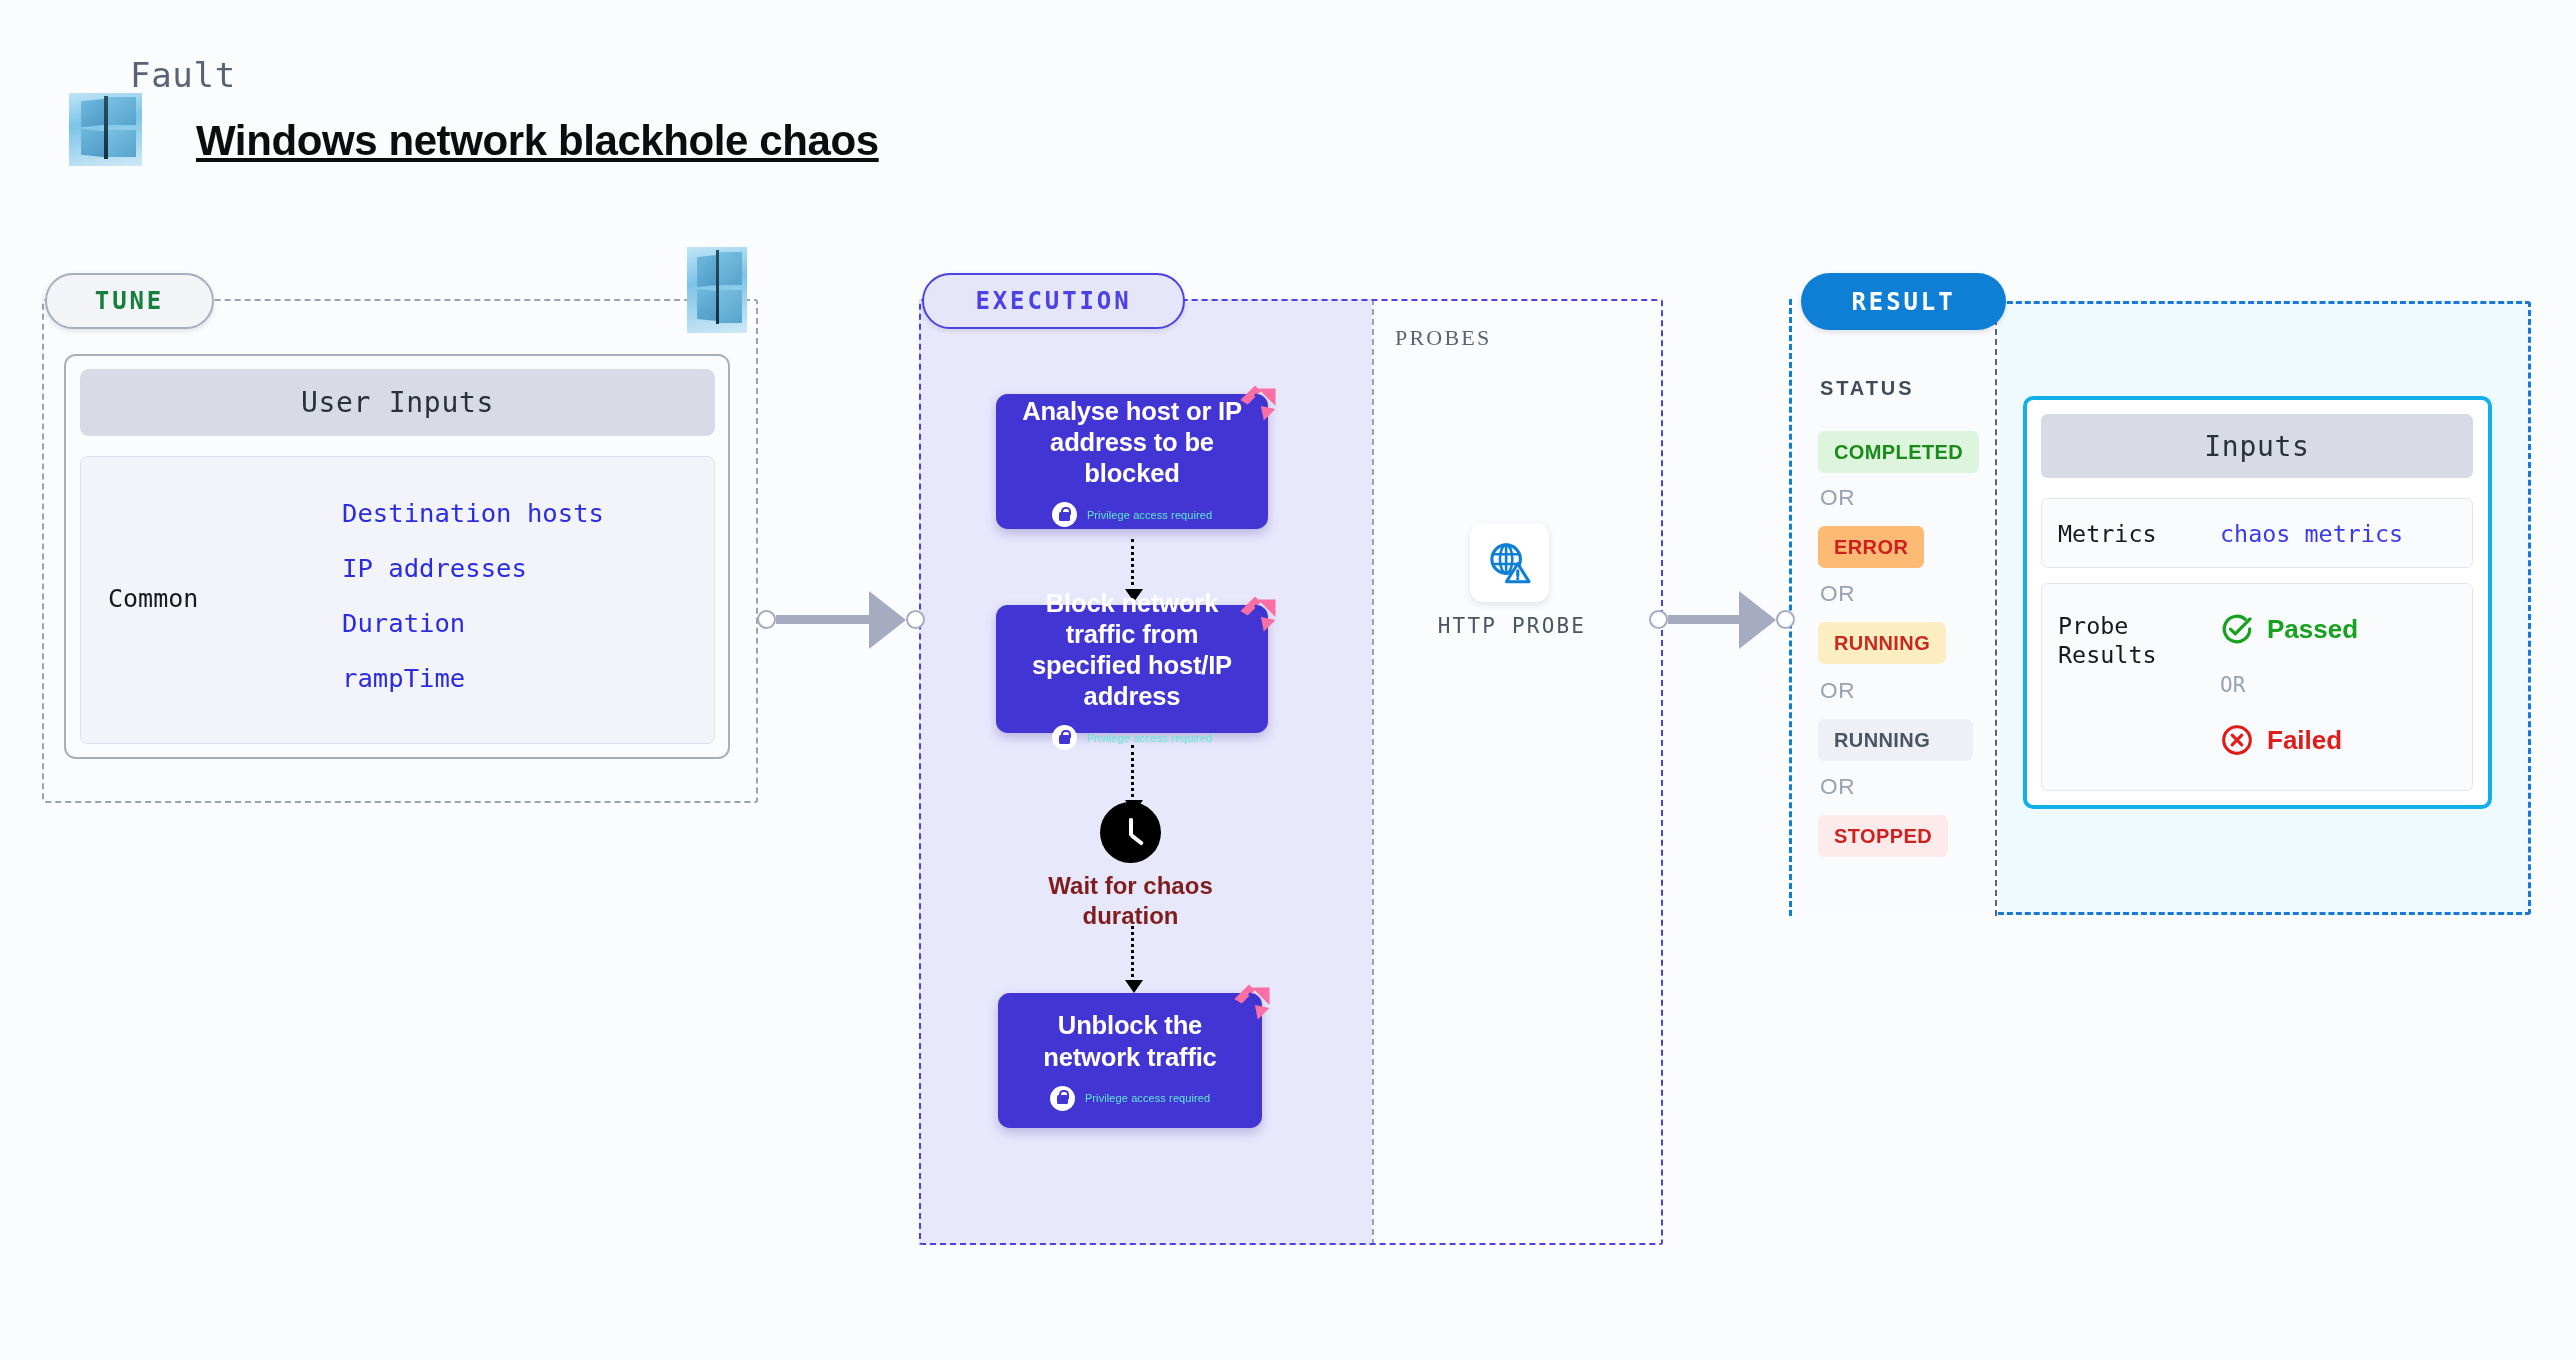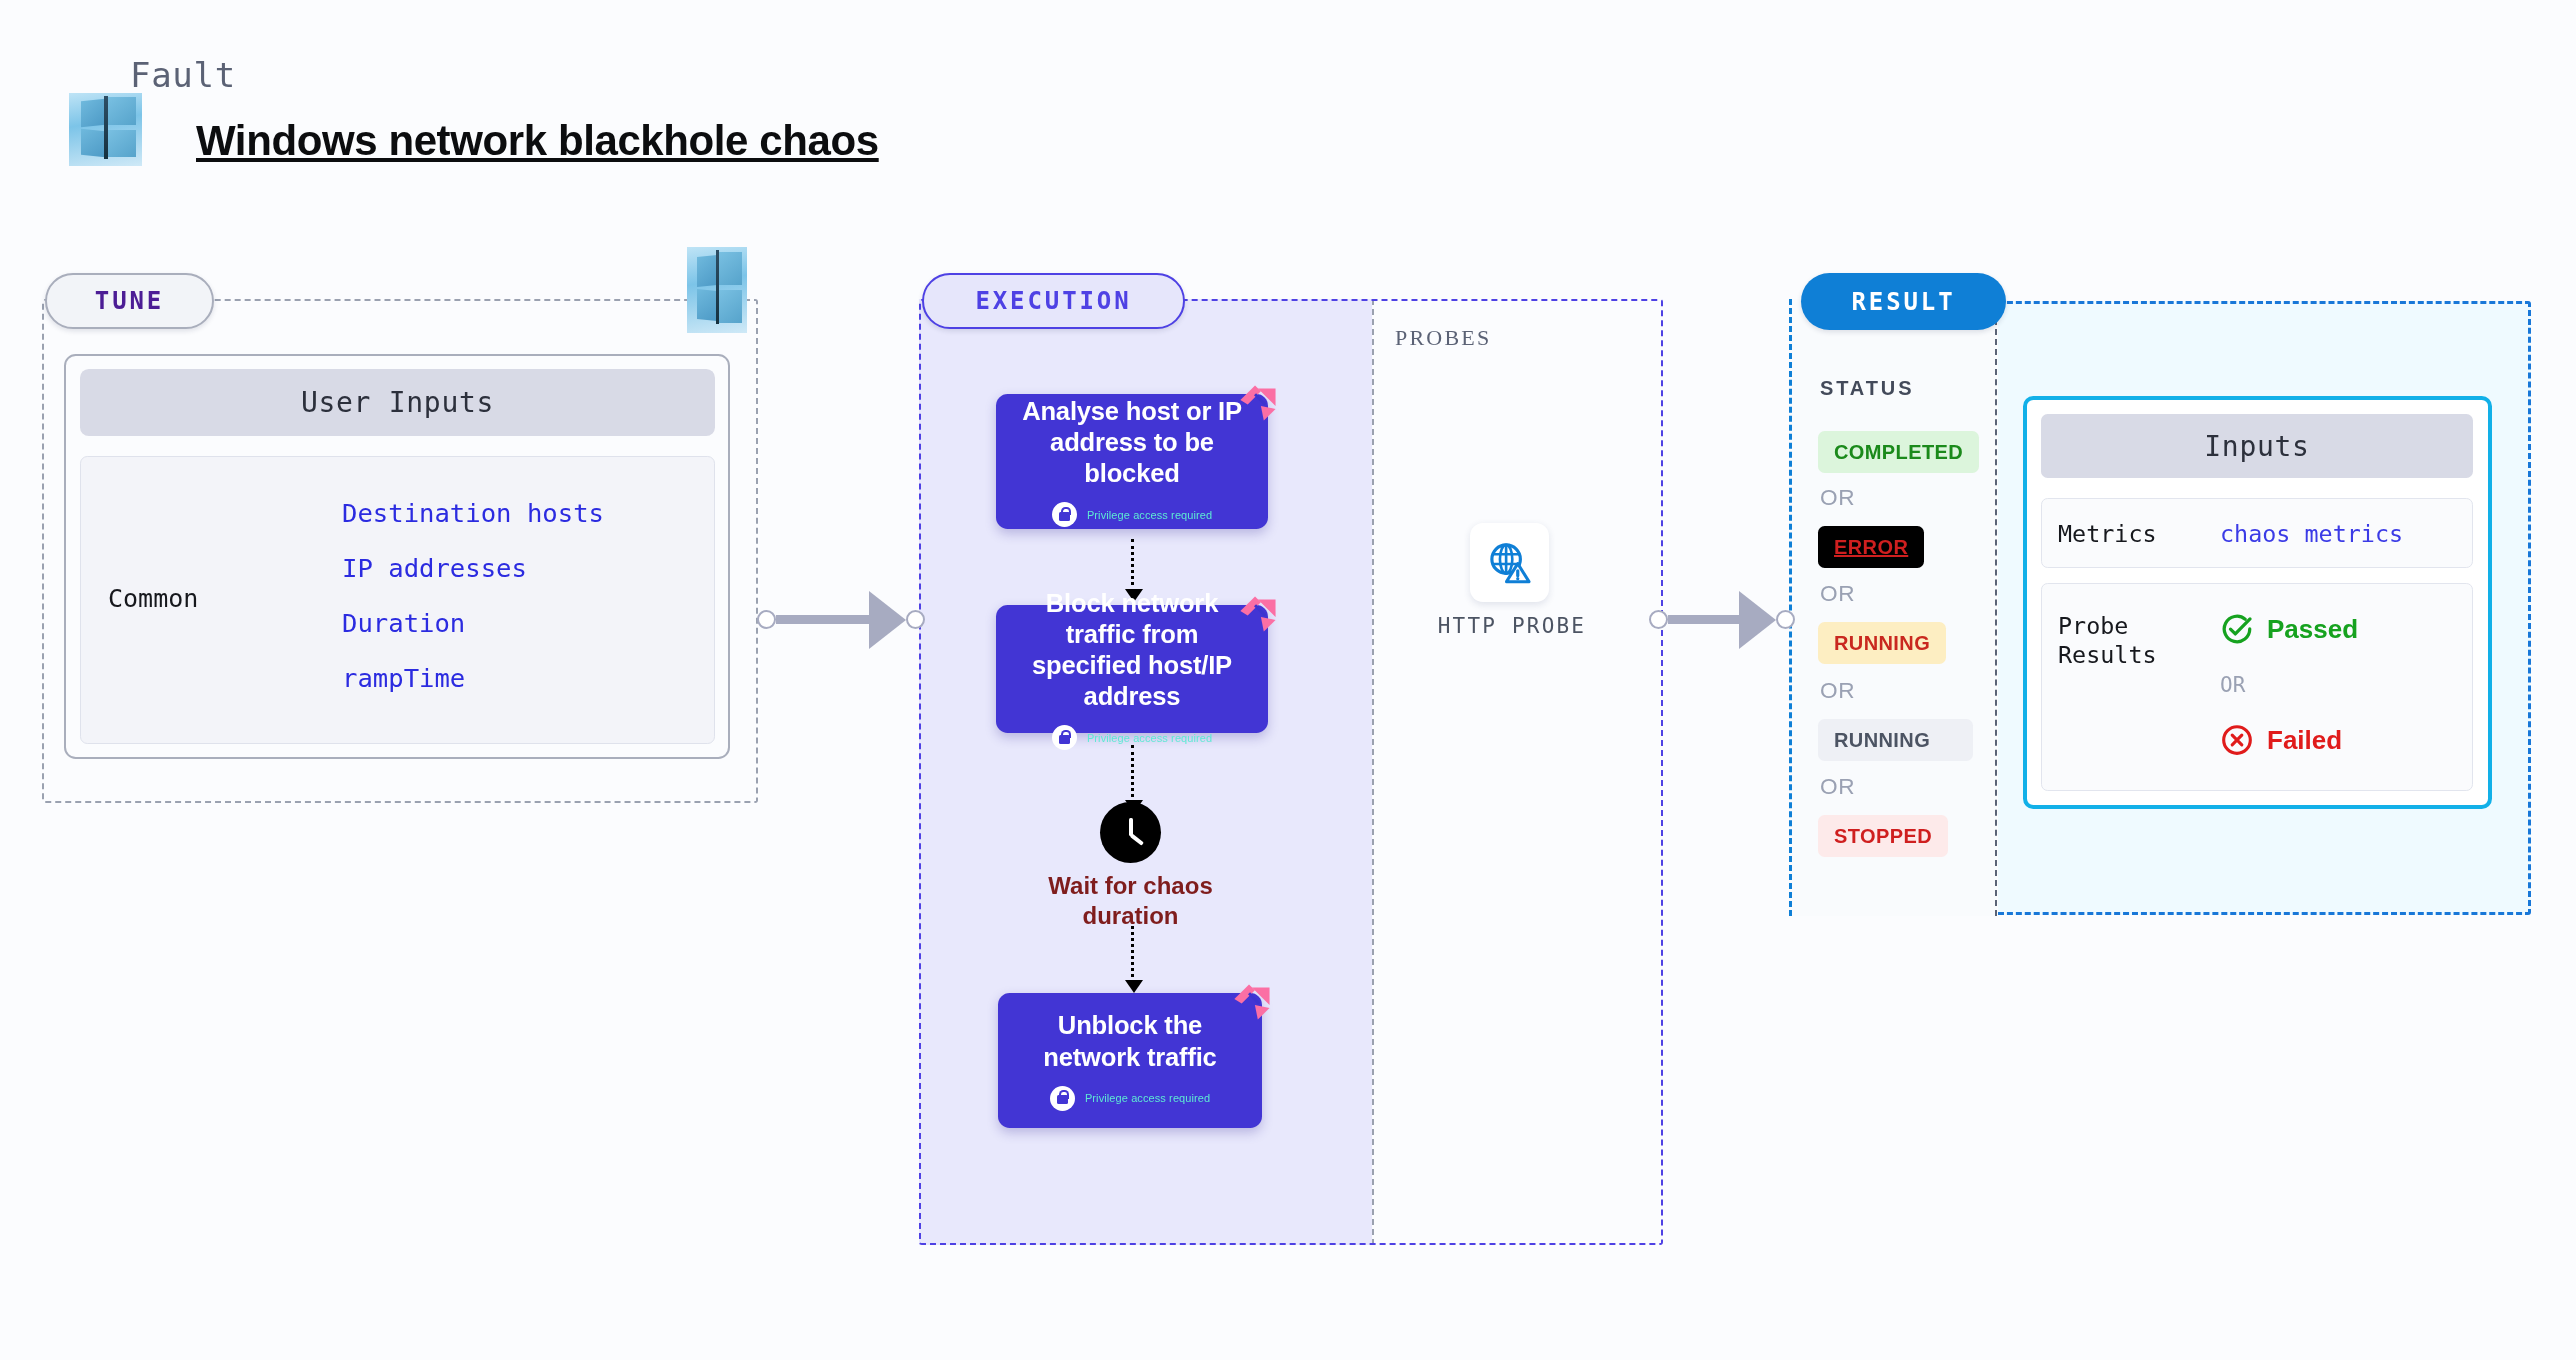--- a/index.html
+++ b/index.html
@@ -41,21 +41,21 @@
                     background: linear-gradient(180deg,#2d4f66,#16313f); transform: none; }
 
   
   .pill {
     position: absolute; display: flex; align-items: center; justify-content: center;
     font-family: "DejaVu Sans Mono", monospace; font-weight: 700;
     letter-spacing: 2.9px; border-radius: 730px; z-index: 6;
     box-shadow: 0 2.2px 5.1px rgba(30,40,80,.13);
   }
   .pill-tune   { left: 45px;  top: 273px; width: 169px; height: 56px;
-                 background: #f2f4f8; border: 2.2px solid #a9aebc; color: #4c1d95; font-size: 24px; }
+                 background: #f2f4f8; border: 2.2px solid #a9aebc; color: #15803d; font-size: 24px; }
   .pill-exec   { left: 922px; top: 273px; width: 263px; height: 56px;
                  background: #e6e6fb; border: 2.9px solid #4e41e4; color: #4e41e4; font-size: 24px; }
   .pill-result { left: 1801px; top: 273px; width: 205px; height: 57px;
                  background: #0f7fd6; border: none; color: #ffffff; font-size: 24px; }
 
   
   .frame { position: absolute; }
   .frame-tune { left: 42px;  top: 299px; width: 716px;  height: 504px;
                 border: 2.2px dashed #9aa1b0; border-radius: 2.9px; background: transparent; }
   .frame-exec { left: 919px; top: 299px; width: 744px; height: 946px;
@@ -192,21 +192,21 @@
   .badge {
     position: absolute; height: 42px; border-radius: 6.6px;
     display: flex; align-items: center; padding: 0 16px;
     font-size: 20px; font-weight: 700; letter-spacing: 0.4px;
   }
   .or {
     position: absolute; left: 1820px; font-size: 22.6px; color: #9aa1b3; letter-spacing: 0.7px;
   }
   .b-completed { left: 1818px; top: 431px; background: #dcf5dc; color: #1b8a1b; }
   .or-1 { top: 485px; }
-  .b-error     { left: 1818px; top: 526px; background: #000000; color: #cf1f1f; text-decoration: underline; }
+  .b-error     { left: 1818px; top: 526px; background: #fdba74; color: #cf1f1f; }
   .or-2 { top: 581px; }
   .b-timeout   { left: 1818px; top: 622px; background: #fdeec2; color: #c9281f; }
   .or-3 { top: 678px; }
   .b-running   { left: 1818px; top: 719px; background: #eef0f5; color: #4c5463; width: 155px; }
   .or-4 { top: 774px; }
   .b-stopped   { left: 1818px; top: 815px; background: #fdeaea; color: #cf1f1f; }
 
   
   .out-card {
     position: absolute; left: 2023px; top: 396px; width: 469px; height: 413px;

